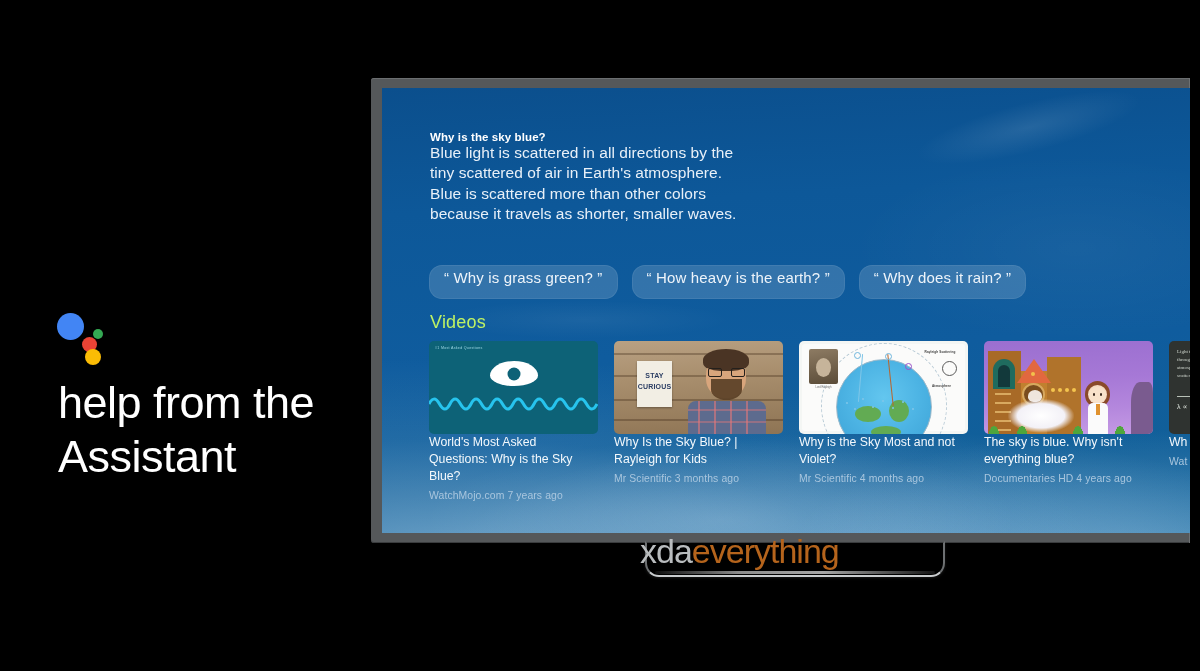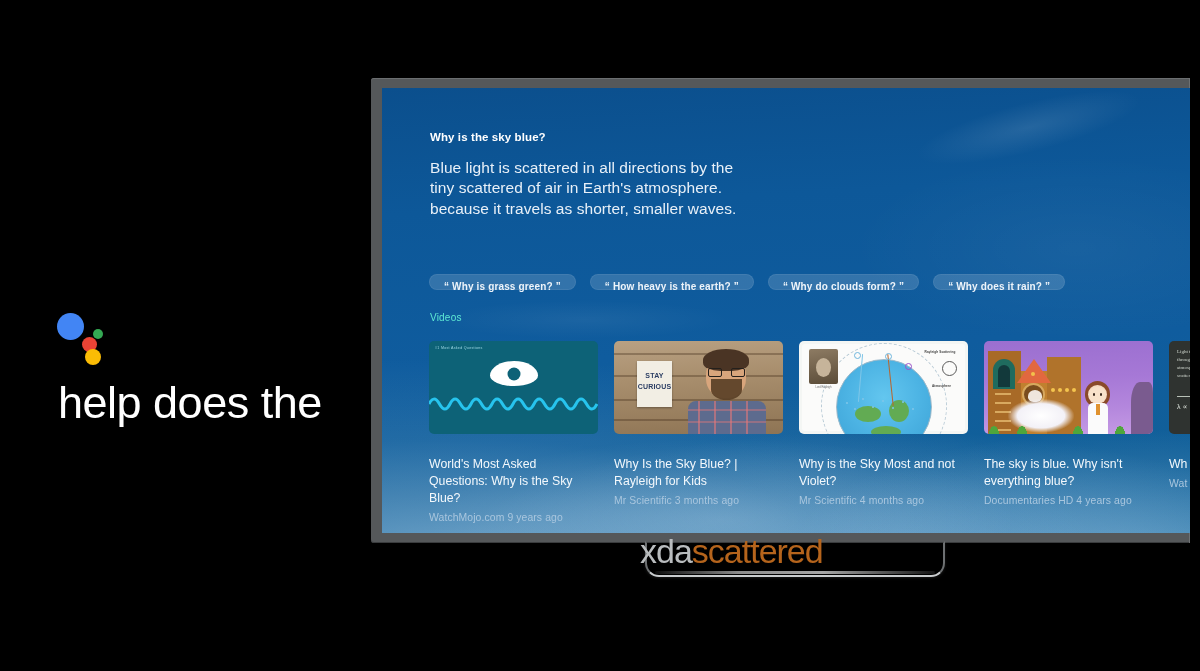--- a/index.html
+++ b/index.html
@@ -44,41 +44,41 @@
   }
   #cloud-wisp-1 { position:absolute; left:63%; top:1%; width:34%; height:16%;
         background:radial-gradient(60% 50% at 50% 50%, rgba(255,255,255,.10), rgba(255,255,255,0) 70%);
         transform:rotate(-14deg); }
   #cloud-wisp-2 { position:absolute; left:2%; top:46%; width:46%; height:12%;
         background:radial-gradient(55% 50% at 50% 50%, rgba(255,255,255,.055), rgba(255,255,255,0) 72%); }
 
   
   #answer { position:absolute; left:48px; top:43px; width:400px; }
   #query { font-size:11.5px; font-weight:bold; color:#fff; letter-spacing:.1px; }
-  #answer-body { margin-top:15px; font-size:15.5px; line-height:20.3px;
+  #answer-body { font-size:15.5px; line-height:20.3px;
                  color:#e8f0f8; font-weight:400; letter-spacing:.05px; }
   #answer-body div { white-space:nowrap; }
 
   
   #chips { position:absolute; left:47px; top:181px; right:0; height:26px;
            display:flex; gap:14px; align-items:center; white-space:nowrap; }
-  .chip { flex:0 0 auto; height:16px; padding:0 15px; border-radius:13px;
+  .chip { flex:0 0 auto; height:34px; padding:0 15px; border-radius:13px;
           background:rgba(255,255,255,.155);
           box-shadow: inset 0 0 0 1px rgba(255,255,255,.07);
-          color:#eef4fa; font-size:10px; line-height:26px;
-          letter-spacing:.15px;font-weight:bold; }
-
-  
-  #shelf-label { position:absolute; left:48px; top:224px; font-size:10px;
-                 color:#5eead4; letter-spacing:.2px; }
+          color:#eef4fa; font-size:15px; line-height:26px;
+          letter-spacing:.15px; }
+
+  
+  #shelf-label { position:absolute; left:48px; top:224px; font-size:18px;
+                 color:#bef264; letter-spacing:.2px; }
   #shelf { position:absolute; left:47px; top:253px; right:0; display:flex; gap:16px; }
   .card { flex:0 0 auto; width:169px; }
   .thumb { width:169px; height:93px; border-radius:5px; overflow:hidden;
            position:relative; background:#143a52; }
-  .card-title { margin-top:22px; font-size:12.3px; line-height:17px; color:#f3f8fc; }
+  .card-title { margin-top:0; font-size:12.3px; line-height:17px; color:#f3f8fc; }
   .card-meta  { margin-top:5px; font-size:10.4px; color:#a9c6de; letter-spacing:.1px; }
   .card.clipped { width:40px; overflow:hidden; }
   .card.clipped .thumb { width:169px; }
   .card.clipped .card-title, .card.clipped .card-meta { white-space:nowrap; }
 
   
   .t1 { background:#0d6277; }
   .t1 .wm { position:absolute; left:6px; top:5px; font-size:3.6px; color:#9fd8e4;
             letter-spacing:.3px; line-height:5px; }
   .t1 .eye { position:absolute; left:50%; top:20px; transform:translateX(-50%);
@@ -206,63 +206,64 @@
 <div id="stage">
 
   <div id="promo">
     <div id="assistant-logo">
       <span class="dot blue"></span>
       <span class="dot green"></span>
       <span class="dot red"></span>
       <span class="dot yellow"></span>
     </div>
     <div id="headline">
-      <div>help does the</div>
+      <div>help from the</div>
+      <div>Assistant</div>
     </div>
   </div>
 
   <div id="tv">
     <div id="tv-bezel"></div>
 
     <div id="tv-screen">
       <div id="sky"></div>
       <div id="cloud-wisp-1"></div>
       <div id="cloud-wisp-2"></div>
 
       <div id="answer">
         <div id="query">Why is the sky blue?</div>
         <div id="answer-body">
           <div>Blue light is scattered in all directions by the</div>
           <div>tiny scattered of air in Earth's atmosphere.</div>
+          <div>Blue is scattered more than other colors</div>
           <div>because it travels as shorter, smaller waves.</div>
         </div>
       </div>
 
       <div id="chips">
         <div class="chip">“ Why is grass green? ”</div>
         <div class="chip">“ How heavy is the earth? ”</div>
-        <div class="chip">“ Why do clouds form? ”</div>
         <div class="chip">“ Why does it rain? ”</div>
 
       </div>
 
       <div id="shelf-label">Videos</div>
 
       <div id="shelf">
 
         <div class="card">
           <div class="thumb t1">
             <div class="wm">#1 Most Asked Questions</div>
             <div class="eye"></div>
             <svg class="wave" viewBox="0 0 169 22" preserveAspectRatio="none">
               <path d="M0,11 Q5,1 10.5,11 T21,11 T31.5,11 T42,11 T52.5,11 T63,11 T73.5,11 T84,11 T94.5,11 T105,11 T115.5,11 T126,11 T136.5,11 T147,11 T157.5,11 T168,11" fill="none" stroke="#27c4ee" stroke-width="3"></path>
             </svg>
           </div>
           <div class="card-title">World's Most Asked Questions: Why is the Sky Blue?</div>
-          <div class="card-meta">WatchMojo.com 9 years ago</div>
+          <div class="card-meta">WatchMojo.com 7 years ago</div>
         </div>
 
         <div class="card">
           <div class="thumb t2">
             <i class="plank" style="top:12px"></i>
             <i class="plank" style="top:34px"></i>
             <i class="plank" style="top:58px"></i>
             <i class="plank" style="top:78px"></i>
             <div class="sign">
               <span class="l1">STAY</span>
@@ -376,16 +377,16 @@
 
       </div>
     </div>
   </div>
 
   <div id="tv-stand">
     <div id="stand-arc"></div>
     <div id="stand-inner"></div>
   </div>
   <div id="watermark">
-    <span class="xda">xda</span><span class="dev">scattered</span>
+    <span class="xda">xda</span><span class="dev">everything</span>
   </div>
 
 </div>
 
 </body></html>

